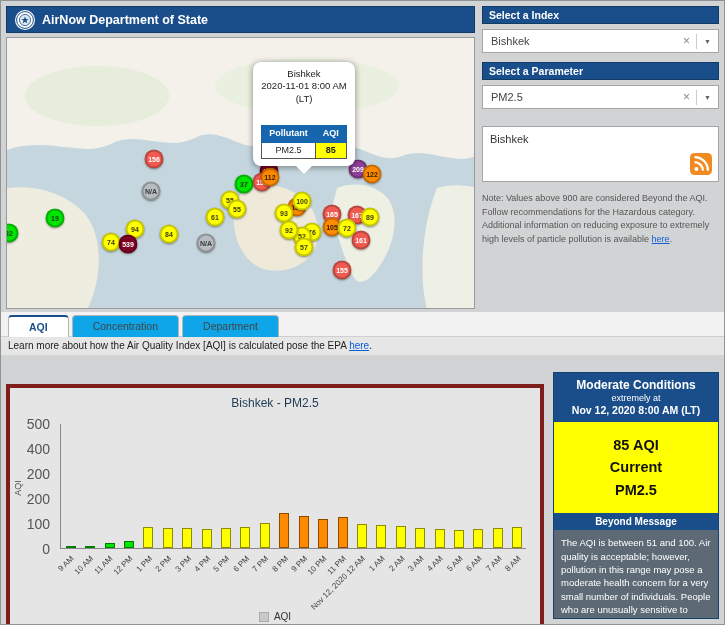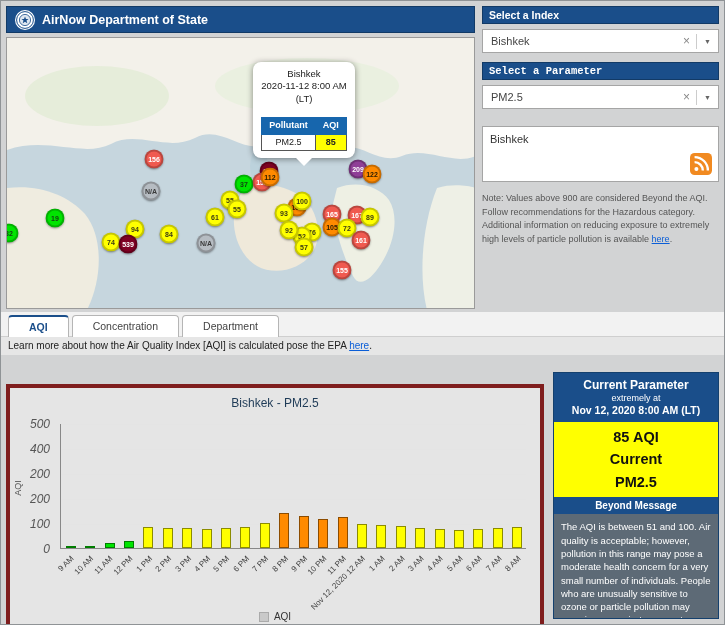--- a/index.html
+++ b/index.html
@@ -12,67 +12,67 @@
   .app-header{position:absolute;left:6px;top:6px;width:469px;height:27px;background:#1a4e8a;border:1px solid #123a66;display:flex;align-items:center;gap:7px;padding:0 8px;}
   .app-title{color:#fff;font-weight:bold;font-size:12.5px;}
   .seal{width:20px;height:20px;border-radius:50%;background:#fff;display:flex;align-items:center;justify-content:center;flex:0 0 auto;}
 
   
   .map{position:absolute;left:6px;top:37px;width:469px;height:272px;border:1px solid #9a9a9a;background:#c6d6de;overflow:hidden;}
   .map svg.base{position:absolute;left:0;top:0;}
   #markers{position:absolute;inset:0;z-index:2;}
   .marker{position:absolute;width:19px;height:19px;border-radius:50%;display:flex;align-items:center;justify-content:center;font-size:7px;font-weight:bold;transform:translate(-50%,-50%);border:2px solid rgba(0,0,0,0.22);box-shadow:0 1px 2px rgba(0,0,0,0.35);cursor:pointer;}
   .popup{position:absolute;left:246px;top:24px;width:102px;background:#fff;border-radius:8px;box-shadow:0 1px 6px rgba(0,0,0,0.45);padding:6px 4px 7px;text-align:center;font-size:9.5px;color:#222;z-index:5;line-height:1.3;}
-  .popup table{margin:12px auto 0;border-collapse:collapse;font-size:9px;}
+  .popup table{margin:20px auto 0;border-collapse:collapse;font-size:9px;}
   .popup th{background:#1766ad;color:#fff;padding:2px 7px;border:1px solid #1766ad;font-size:9px;}
   .popup td{border:1px solid #555;padding:2px 7px;background:#fff;}
   .popup td.aqi{background:#ffff00;font-weight:bold;}
   .popup .tip{position:absolute;left:50%;bottom:-8px;transform:translateX(-50%);width:0;height:0;border-left:8px solid transparent;border-right:8px solid transparent;border-top:8px solid #fff;}
 
   
   .side-h{position:absolute;left:482px;width:237px;height:18px;background:#1a4e8a;color:#fff;font-size:10.5px;font-weight:bold;line-height:17px;padding:0 6px;border:1px solid #123a66;}
   .select{position:absolute;left:482px;width:237px;height:24px;background:#fff;border:1px solid #a5a5a5;display:flex;align-items:center;font-size:11px;color:#444;padding-left:8px;cursor:pointer;}
   .select .val{flex:1;}
   .select .clear{color:#888;font-size:12px;padding:0 6px;cursor:pointer;}
   .select .sep{width:1px;height:15px;background:#ccc;}
   .select .arrow{color:#666;font-size:7px;padding:0 7px;}
   .rss-box{position:absolute;left:482px;top:126px;width:237px;height:56px;background:#fff;border:1px solid #a5a5a5;}
   .rss-city{font-size:11px;color:#333;padding:6px 7px;}
   .rss-icon{position:absolute;right:6px;bottom:6px;width:22px;height:22px;cursor:pointer;}
   .note{position:absolute;left:482px;top:192px;width:237px;font-size:9px;color:#555;line-height:1.5;}
 
   
   .band1{position:absolute;left:0;top:312px;width:725px;height:25px;background:#f2f2f2;border-bottom:1px solid #cfcfcf;}
   .tabs{position:absolute;left:8px;top:315px;display:flex;}
-  .tab{height:22px;line-height:21px;padding:0 20px;font-size:10.5px;border:1px solid #b5b5b5;border-bottom:none;border-radius:4px 4px 0 0;background:#ffffff;color:#444;margin-right:3px;cursor:pointer;}
+  .tab{height:22px;line-height:21px;padding:0 20px;font-size:10.5px;border:1px solid #b5b5b5;border-bottom:none;border-radius:4px 4px 0 0;background:#0ea5e9;color:#444;margin-right:3px;cursor:pointer;}
   .tab.active{background:#fff;color:#1a4e8a;font-weight:bold;border-top:2px solid #1a4e8a;}
   .band2{position:absolute;left:0;top:337px;width:725px;height:18px;background:#e6e6e6;font-size:10px;color:#222;line-height:17px;padding:0 8px;}
 
   
   .chart{position:absolute;left:6px;top:384px;width:538px;height:247px;background:#e5e5e5;border:4px solid #7f1d1d;}
   .chart-title{text-align:center;font-size:12px;color:#1f3b57;padding-top:8px;}
   .ylab{position:absolute;left:0px;top:95px;transform:rotate(-90deg);font-size:9px;color:#555;}
   .yticks{position:absolute;left:0;top:36px;width:44px;height:125px;}
-  .ytick{position:absolute;right:4px;transform:translateY(-50%);font-size:12px;color:#555;font-style:italic;}
+  .ytick{position:absolute;right:4px;transform:translateY(-50%);font-size:14px;color:#555;}
   .plot{position:absolute;left:50px;top:36px;width:466px;height:125px;border-left:1px solid #888;border-bottom:1px solid #888;}
   .gridline{position:absolute;left:0;width:100%;height:1px;background:#e4e4e4;}
   .bar{position:absolute;bottom:0;width:10px;border:1px solid rgba(0,0,0,0.45);cursor:pointer;}
   .xlabels{position:absolute;left:50px;top:164px;width:466px;height:52px;}
   .xlabel{position:absolute;top:2px;font-size:8px;color:#444;white-space:nowrap;transform-origin:100% 0;transform:rotate(-45deg);}
   .legend{position:absolute;left:0;right:0;bottom:5px;display:flex;justify-content:center;align-items:center;gap:5px;cursor:pointer;}
   .legend .sq{width:10px;height:10px;border:1px solid #aaa;}
   .legend .txt{font-size:10px;color:#333;}
 
   
   .cc{position:absolute;left:553px;top:372px;width:166px;height:247px;border:1px solid #14406e;display:flex;flex-direction:column;background:#fff;}
   .cc-head{background:#1a4e8a;color:#fff;text-align:center;padding:5px 4px 6px;}
   .cc-title{font-size:12px;font-weight:bold;}
   .cc-obs{font-size:9px;margin-top:1px;}
   .cc-date{font-size:10.5px;font-weight:bold;margin-top:1px;}
-  .cc-aqi{background:#ffff00;text-align:center;padding:4px 4px;color:#111;}
+  .cc-aqi{background:#ffff00;text-align:center;padding:12px 4px;color:#111;}
   .cc-aqi div{font-size:14.5px;font-weight:bold;line-height:1.55;}
   .cc-health-h{background:#1a4e8a;color:#fff;text-align:center;font-size:10px;font-weight:bold;padding:3px;}
   .cc-health{background:#5d6a76;color:#fff;font-size:9.5px;line-height:1.4;padding:6px 7px;flex:1;overflow:hidden;}
 </style>
 </head>
 <body>
 
 <div class="frame"></div>
 
 <header class="app-header">
@@ -128,21 +128,21 @@
       <div class="marker" style="left: 282px; top: 192px; background: rgb(255, 255, 0); color: rgb(60, 60, 20);">92</div>
       <div class="marker" style="left: 297px; top: 209px; background: rgb(255, 255, 0); color: rgb(60, 60, 20);">57</div>
       <div class="marker" style="left: 354px; top: 202px; background: rgb(240, 90, 80); color: rgb(255, 255, 255);">161</div>
       <div class="marker" style="left: 335px; top: 232px; background: rgb(240, 90, 80); color: rgb(255, 255, 255);">155</div>
       <div class="marker" style="left: 2px; top: 195px; background: rgb(0, 228, 0); color: rgb(20, 60, 20);">32</div>
       <div class="marker" style="left: 48px; top: 180px; background: rgb(0, 228, 0); color: rgb(20, 60, 20);">19</div>
       <div class="marker" style="left: 296px; top: 112px; background: rgb(255, 255, 0); color: rgb(60, 60, 20);">85</div>
     </div>
   <div class="popup">
     <div>Bishkek</div>
-    <div>2020-11-12 8:00 AM</div>
+    <div>2020-11-01 8:00 AM</div>
     <div>(LT)</div>
     <table>
       <tbody>
           <tr>
         <th>Pollutant</th>
         <th>AQI</th>
       </tr>
       <tr>
         <td>PM2.5</td>
         <td class="aqi">85</td>
@@ -154,21 +154,21 @@
 </div>
 
 <div class="side-h" style="top:6px;">Select a Index</div>
 <div class="select" style="top:29px;">
   <span class="val">Bishkek</span>
   <span class="clear">×</span>
   <span class="sep"></span>
   <span class="arrow">▼</span>
 </div>
 
-<div class="side-h" style="top:62px;font-family:Liberation Mono, monospace;">Select a Parameter</div>
+<div class="side-h" style="top:62px;">Select a Parameter</div>
 <div class="select" style="top:85px;">
   <span class="val">PM2.5</span>
   <span class="clear">×</span>
   <span class="sep"></span>
   <span class="arrow">▼</span>
 </div>
 
 <div class="rss-box">
   <div class="rss-city">Bishkek</div>
   <span class="rss-icon">
@@ -264,21 +264,21 @@
       <div class="xlabel" style="right: 9.70833px;">8 AM</div>
     </div>
   <div class="legend">
     <span class="sq" id="legendsq" style="background: rgb(201, 201, 201);"></span>
     <span class="txt">AQI</span>
   </div>
 </div>
 
 <div class="cc">
   <div class="cc-head">
-    <div class="cc-title">Current Parameter</div>
+    <div class="cc-title">Moderate Conditions</div>
     <div class="cc-obs">extremely at</div>
     <div class="cc-date">Nov 12, 2020 8:00 AM (LT)</div>
   </div>
   <div class="cc-aqi">
     <div>85 AQI</div>
     <div>Current</div>
     <div>PM2.5</div>
   </div>
   <div class="cc-health-h">Beyond Message</div>
   <div class="cc-health">The AQI is between 51 and 100. Air quality is acceptable; however, pollution in this range may pose a moderate health concern for a very small number of individuals. People who are unusually sensitive to ozone or particle pollution may experience respiratory symptoms.</div>

